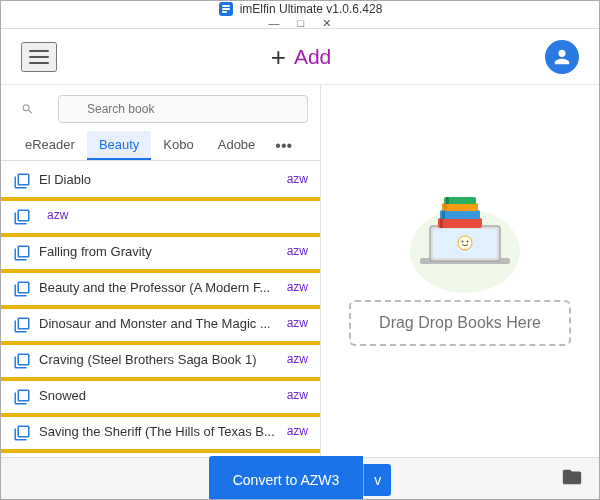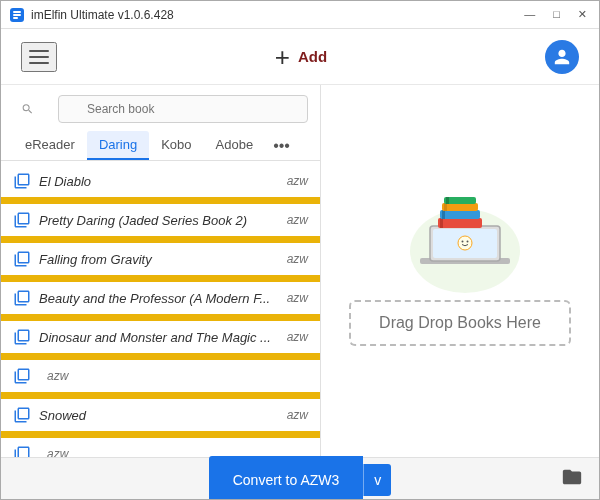--- a/index.html
+++ b/index.html
@@ -16,20 +16,21 @@
     
     #titlebar {
       height: 28px;
       background: #fff;
       display: flex;
       align-items: center;
       justify-content: space-between;
       padding: 0 8px;
       border-bottom: 1px solid #e0e0e0;
       user-select: none;
+      flex-direction: column;
     }
     #titlebar-left {
       display: flex;
       align-items: center;
       gap: 6px;
     }
     #app-icon {
       width: 16px;
       height: 16px;
     }
@@ -72,23 +73,23 @@
       align-items: center;
       gap: 8px;
       font-size: 22px;
       font-weight: 300;
       color: #333;
       cursor: pointer;
       background: none;
       border: none;
     }
     #add-btn-text {
-      font-size: 15px;
-      font-weight: 700;
-      color: #7f1d1d;
+      font-size: 21px;
+      font-weight: 400;
+      color: #a21caf;
     }
     #add-plus {
       font-size: 26px;
       color: #333;
       font-weight: 300;
       line-height: 1;
     }
     #user-icon-btn {
       width: 34px;
       height: 34px;
@@ -179,43 +180,41 @@
     }
 
     
     #book-list {
       flex: 1;
       overflow-y: auto;
       padding: 4px 0;
     }
     .book-item {
       display: flex;
-      align-items: center;
       padding: 7px 12px;
       cursor: pointer;
-      border-bottom: 7px solid #eab308;
-      font-style: italic;
+      border-bottom: 4px solid #eab308;
     }
     .book-icon {
       width: 18px;
       height: 18px;
       margin-right: 8px;
       flex-shrink: 0;
       color: #2a7ae4;
     }
     .book-title {
       flex: 1;
       color: #333;
       font-size: 13px;
       white-space: nowrap;
       overflow: hidden;
       text-overflow: ellipsis;
     }
     .book-format {
-      color: #737373;
+      color: #6d28d9;
       font-size: 12px;
       margin-left: 8px;
       flex-shrink: 0;
     }
 
     
     #right-panel {
       flex: 1;
       display: flex;
       flex-direction: column;
@@ -335,39 +334,38 @@
       <div id="search-wrapper">
         <svg id="search-icon-svg" width="13" height="13" viewBox="0 0 24 24" fill="#999">
           <path d="M15.5 14h-.79l-.28-.27A6.471 6.471 0 0 0 16 9.5 6.5 6.5 0 1 0 9.5 16c1.61 0 3.09-.59 4.23-1.57l.27.28v.79l5 4.99L20.49 19l-4.99-5zm-6 0C7.01 14 5 11.99 5 9.5S7.01 5 9.5 5 14 7.01 14 9.5 11.99 14 9.5 14z"></path>
         </svg>
         <input id="search-box" type="text" placeholder="Search book" style="">
       </div>
     </div>
 
     <div id="tabs">
       <div class="tab">eReader</div>
-      <div class="tab active">Daring</div>
+      <div class="tab active">Beauty</div>
       <div class="tab">Kobo</div>
       <div class="tab">Adobe</div>
       <div id="more-btn">•••</div>
     </div>
 
     <div id="book-list">
     <div class="book-item">
           <svg class="book-icon" viewBox="0 0 24 24" width="18" height="18" fill="#2a7ae4">
             <path d="M4 6H2v14c0 1.1.9 2 2 2h14v-2H4V6zm16-4H8c-1.1 0-2 .9-2 2v12c0 1.1.9 2 2 2h12c1.1 0 2-.9 2-2V4c0-1.1-.9-2-2-2zm0 14H8V4h12v12z"></path>
           </svg>
           <span class="book-title">El Diablo</span>
           <span class="book-format">azw</span>
         </div>
         <div class="book-item">
           <svg class="book-icon" viewBox="0 0 24 24" width="18" height="18" fill="#2a7ae4">
             <path d="M4 6H2v14c0 1.1.9 2 2 2h14v-2H4V6zm16-4H8c-1.1 0-2 .9-2 2v12c0 1.1.9 2 2 2h12c1.1 0 2-.9 2-2V4c0-1.1-.9-2-2-2zm0 14H8V4h12v12z"></path>
           </svg>
-          <span class="book-title">Pretty Daring (Jaded Series Book 2)</span>
           <span class="book-format">azw</span>
         </div>
         <div class="book-item">
           <svg class="book-icon" viewBox="0 0 24 24" width="18" height="18" fill="#2a7ae4">
             <path d="M4 6H2v14c0 1.1.9 2 2 2h14v-2H4V6zm16-4H8c-1.1 0-2 .9-2 2v12c0 1.1.9 2 2 2h12c1.1 0 2-.9 2-2V4c0-1.1-.9-2-2-2zm0 14H8V4h12v12z"></path>
           </svg>
           <span class="book-title">Falling from Gravity</span>
           <span class="book-format">azw</span>
         </div>
         <div class="book-item">
@@ -381,33 +379,35 @@
           <svg class="book-icon" viewBox="0 0 24 24" width="18" height="18" fill="#2a7ae4">
             <path d="M4 6H2v14c0 1.1.9 2 2 2h14v-2H4V6zm16-4H8c-1.1 0-2 .9-2 2v12c0 1.1.9 2 2 2h12c1.1 0 2-.9 2-2V4c0-1.1-.9-2-2-2zm0 14H8V4h12v12z"></path>
           </svg>
           <span class="book-title">Dinosaur and Monster and The Magic ...</span>
           <span class="book-format">azw</span>
         </div>
         <div class="book-item">
           <svg class="book-icon" viewBox="0 0 24 24" width="18" height="18" fill="#2a7ae4">
             <path d="M4 6H2v14c0 1.1.9 2 2 2h14v-2H4V6zm16-4H8c-1.1 0-2 .9-2 2v12c0 1.1.9 2 2 2h12c1.1 0 2-.9 2-2V4c0-1.1-.9-2-2-2zm0 14H8V4h12v12z"></path>
           </svg>
+          <span class="book-title">Craving (Steel Brothers Saga Book 1)</span>
           <span class="book-format">azw</span>
         </div>
         <div class="book-item">
           <svg class="book-icon" viewBox="0 0 24 24" width="18" height="18" fill="#2a7ae4">
             <path d="M4 6H2v14c0 1.1.9 2 2 2h14v-2H4V6zm16-4H8c-1.1 0-2 .9-2 2v12c0 1.1.9 2 2 2h12c1.1 0 2-.9 2-2V4c0-1.1-.9-2-2-2zm0 14H8V4h12v12z"></path>
           </svg>
           <span class="book-title">Snowed</span>
           <span class="book-format">azw</span>
         </div>
         <div class="book-item">
           <svg class="book-icon" viewBox="0 0 24 24" width="18" height="18" fill="#2a7ae4">
             <path d="M4 6H2v14c0 1.1.9 2 2 2h14v-2H4V6zm16-4H8c-1.1 0-2 .9-2 2v12c0 1.1.9 2 2 2h12c1.1 0 2-.9 2-2V4c0-1.1-.9-2-2-2zm0 14H8V4h12v12z"></path>
           </svg>
+          <span class="book-title">Saving the Sheriff (The Hills of Texas B...</span>
           <span class="book-format">azw</span>
         </div>
       </div>
 
   </div>
 
   <div id="right-panel">
 
     <div id="drop-illustration">
       <svg viewBox="0 0 130 100" width="130" height="100">

